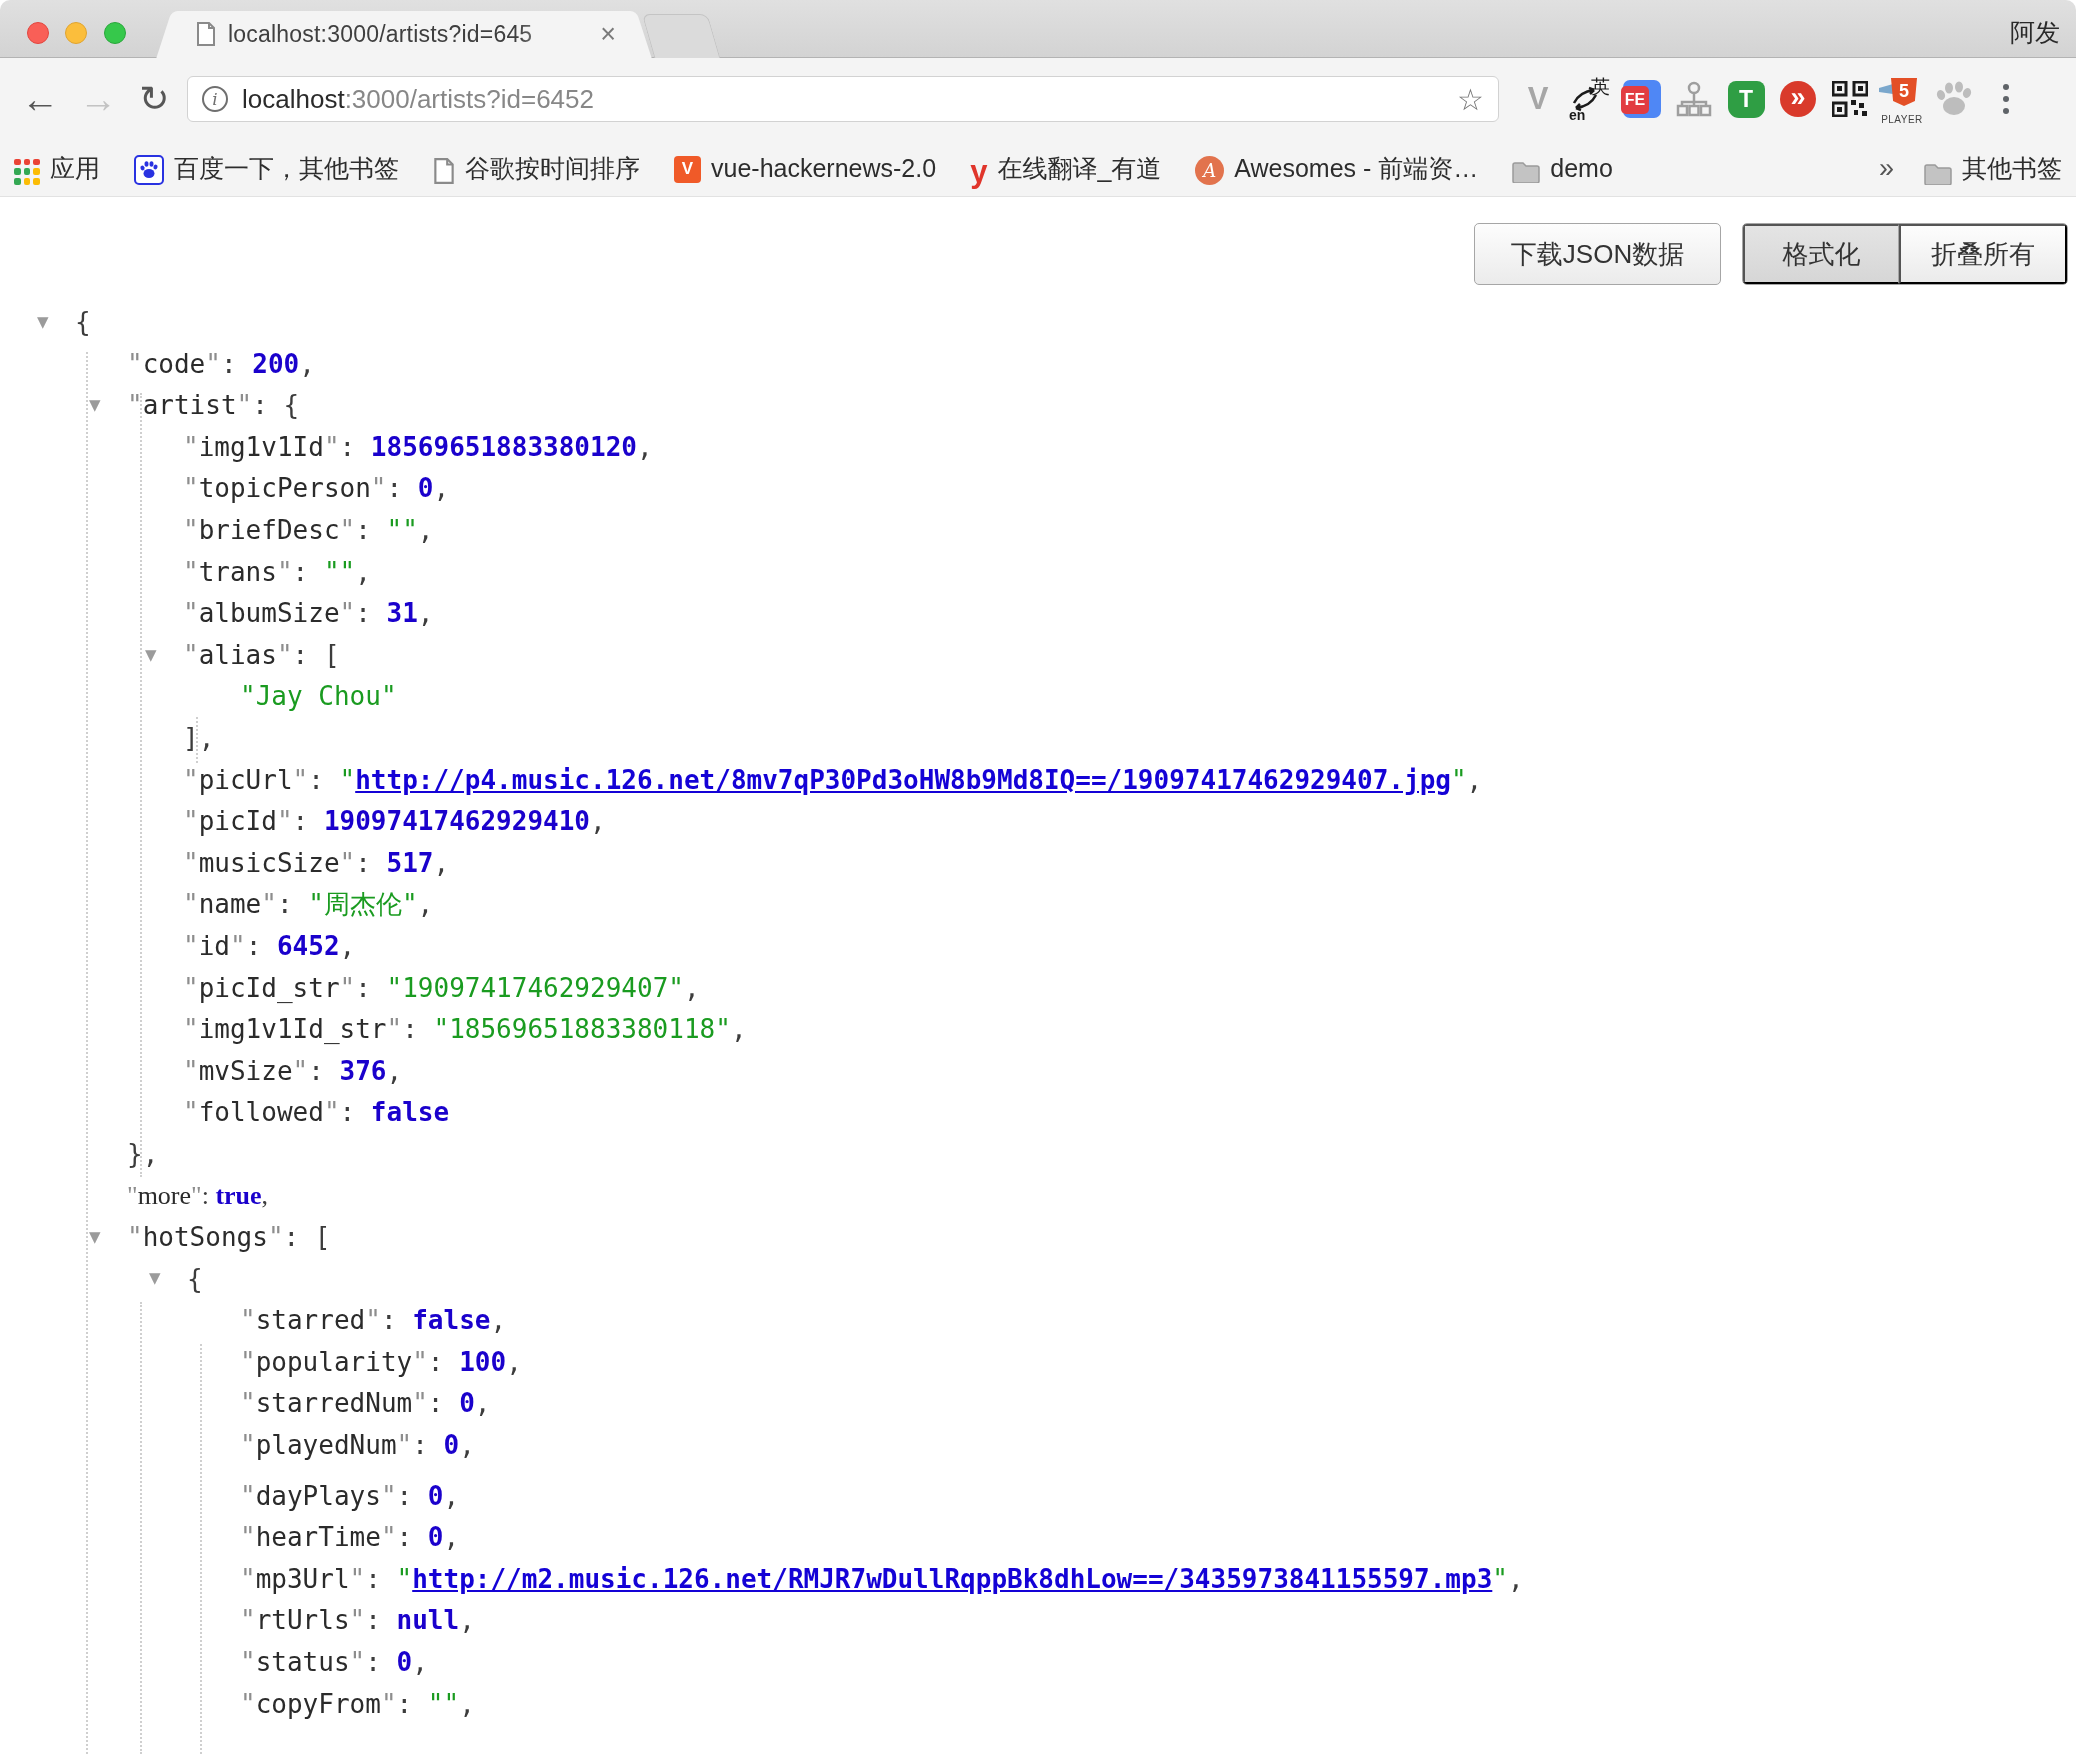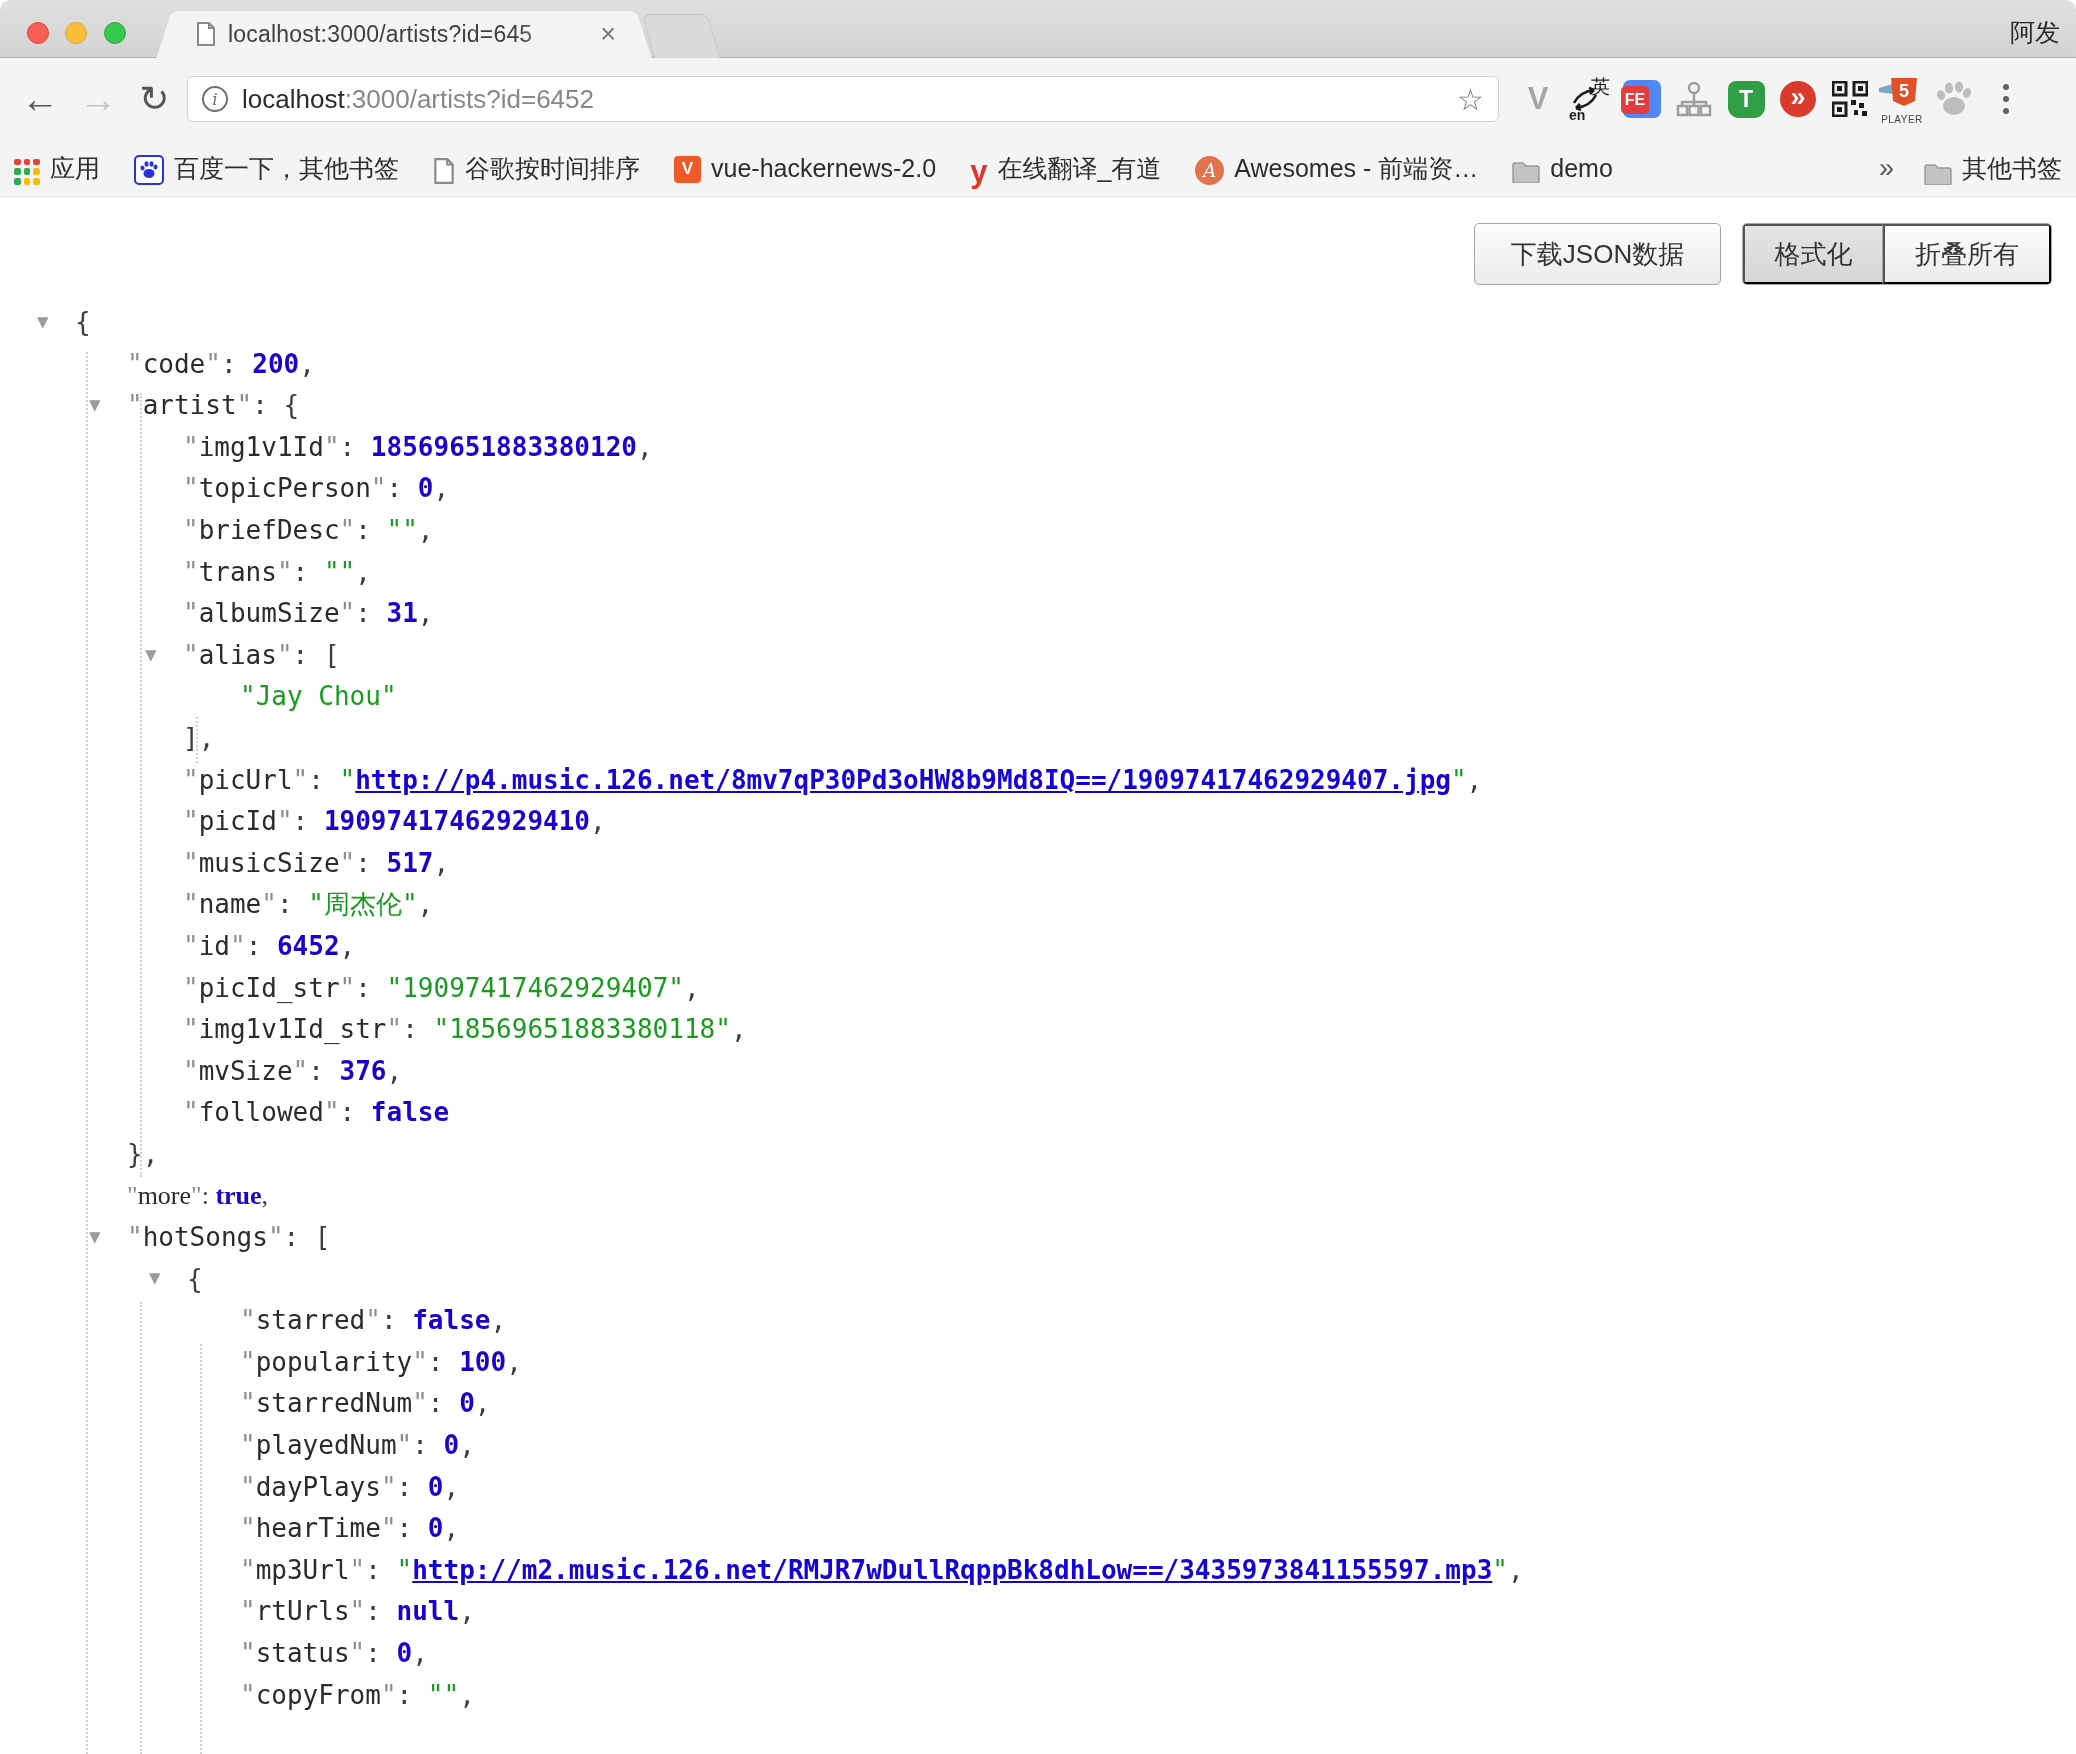--- a/index.html
+++ b/index.html
@@ -93,21 +93,21 @@
   .overflow-chevron { font-size:27px; color:#555; margin-right:30px; }
 
   
   .content { position:absolute; top:198px; left:0; width:2076px; height:1556px; background:#fff;padding-left:39px; }
   .btn-download { position:absolute; left:1474px; top:25px; width:247px; height:62px;
     background:linear-gradient(#fdfdfd,#ebebeb); border:1px solid #a6a6a6; border-radius:5px;
     font-size:26px; color:#333; display:flex; align-items:center; justify-content:center; }
   .seg { position:absolute; left:1742px; top:25px; height:62px; display:flex;
     border:1px solid #a6a6a6; border-radius:5px; overflow:hidden; }
   .seg-btn { font-size:26px; color:#333; display:flex; align-items:center; justify-content:center; }
-  .seg-format { width:140px; background:linear-gradient(#e4e4e4,#d6d6d6); border-right:1px solid #a6a6a6; }
+  .seg-format { width:156px; background:linear-gradient(#e4e4e4,#d6d6d6); border-right:1px solid #a6a6a6; }
   .seg-collapse { width:168px; background:linear-gradient(#fdfdfd,#ebebeb); }
 
   
   .json-tree { position:absolute; left:0; top:104px; width:2076px;
     font-family:"DejaVu Sans Mono",monospace; font-size:26px; }
   .json-line { position:relative; height:41.6px; line-height:41.6px; white-space:nowrap; }
   .json-line.hl { margin-left:106px; background:#fffdf4; border:2px solid #a9bfd4;
     box-shadow:0 2px 3px rgba(120,140,160,.25); }
   .marker { position:absolute; top:50%; transform:translateY(-50%); font-size:15px; color:#9b9b9b;
     font-family:"DejaVu Sans",sans-serif; }
@@ -340,20 +340,20 @@
       <div class="json-line" style="padding-left: 183px;"><span class="t-k">mvSize</span><span class="t-p">: </span><span class="t-n">376</span><span class="t-p">,</span></div>
       <div class="json-line" style="padding-left: 183px;"><span class="t-k">followed</span><span class="t-p">: </span><span class="t-b">false</span></div>
       <div class="json-line" style="padding-left: 127px;"><span class="t-p">},</span></div>
       <div class="json-line" style="padding-left: 127px; font-family: Liberation Serif, serif;"><span class="t-k">more</span><span class="t-p">: </span><span class="t-b">true</span><span class="t-p">,</span></div>
       <div class="json-line" style="padding-left: 127px;"><span class="marker" style="left: 89px;">▼</span><span class="t-k">hotSongs</span><span class="t-p">: </span><span class="t-p">[</span></div>
       <div class="json-line" style="padding-left: 187px;"><span class="marker" style="left: 149px;">▼</span><span class="t-p">{</span></div>
       <div class="json-line" style="padding-left: 240px;"><span class="t-k">starred</span><span class="t-p">: </span><span class="t-b">false</span><span class="t-p">,</span></div>
       <div class="json-line" style="padding-left: 240px;"><span class="t-k">popularity</span><span class="t-p">: </span><span class="t-n">100</span><span class="t-p">,</span></div>
       <div class="json-line" style="padding-left: 240px;"><span class="t-k">starredNum</span><span class="t-p">: </span><span class="t-n">0</span><span class="t-p">,</span></div>
       <div class="json-line" style="padding-left: 240px;"><span class="t-k">playedNum</span><span class="t-p">: </span><span class="t-n">0</span><span class="t-p">,</span></div>
-      <div class="json-line" style="padding-left: 240px;"><span class="t-k">dayPlays</span><span class="t-p">: </span><span class="t-n">0</span><span class="t-p">,</span></div>
+      <div class="json-line" style="padding-left: 240px; margin-top: 9px;"><span class="t-k">dayPlays</span><span class="t-p">: </span><span class="t-n">0</span><span class="t-p">,</span></div>
       <div class="json-line" style="padding-left: 240px;"><span class="t-k">hearTime</span><span class="t-p">: </span><span class="t-n">0</span><span class="t-p">,</span></div>
       <div class="json-line" style="padding-left: 240px;"><span class="t-k">mp3Url</span><span class="t-p">: </span><span class="t-q">"</span><span class="t-l">http://m2.music.126.net/RMJR7wDullRqppBk8dhLow==/3435973841155597.mp3</span><span class="t-q">"</span><span class="t-p">,</span></div>
       <div class="json-line" style="padding-left: 240px;"><span class="t-k">rtUrls</span><span class="t-p">: </span><span class="t-b">null</span><span class="t-p">,</span></div>
       <div class="json-line" style="padding-left: 240px;"><span class="t-k">status</span><span class="t-p">: </span><span class="t-n">0</span><span class="t-p">,</span></div>
       <div class="json-line" style="padding-left: 240px;"><span class="t-k">copyFrom</span><span class="t-p">: </span><span class="t-s"></span><span class="t-p">,</span></div>
     </div>
 </div>
 
 </body></html>

